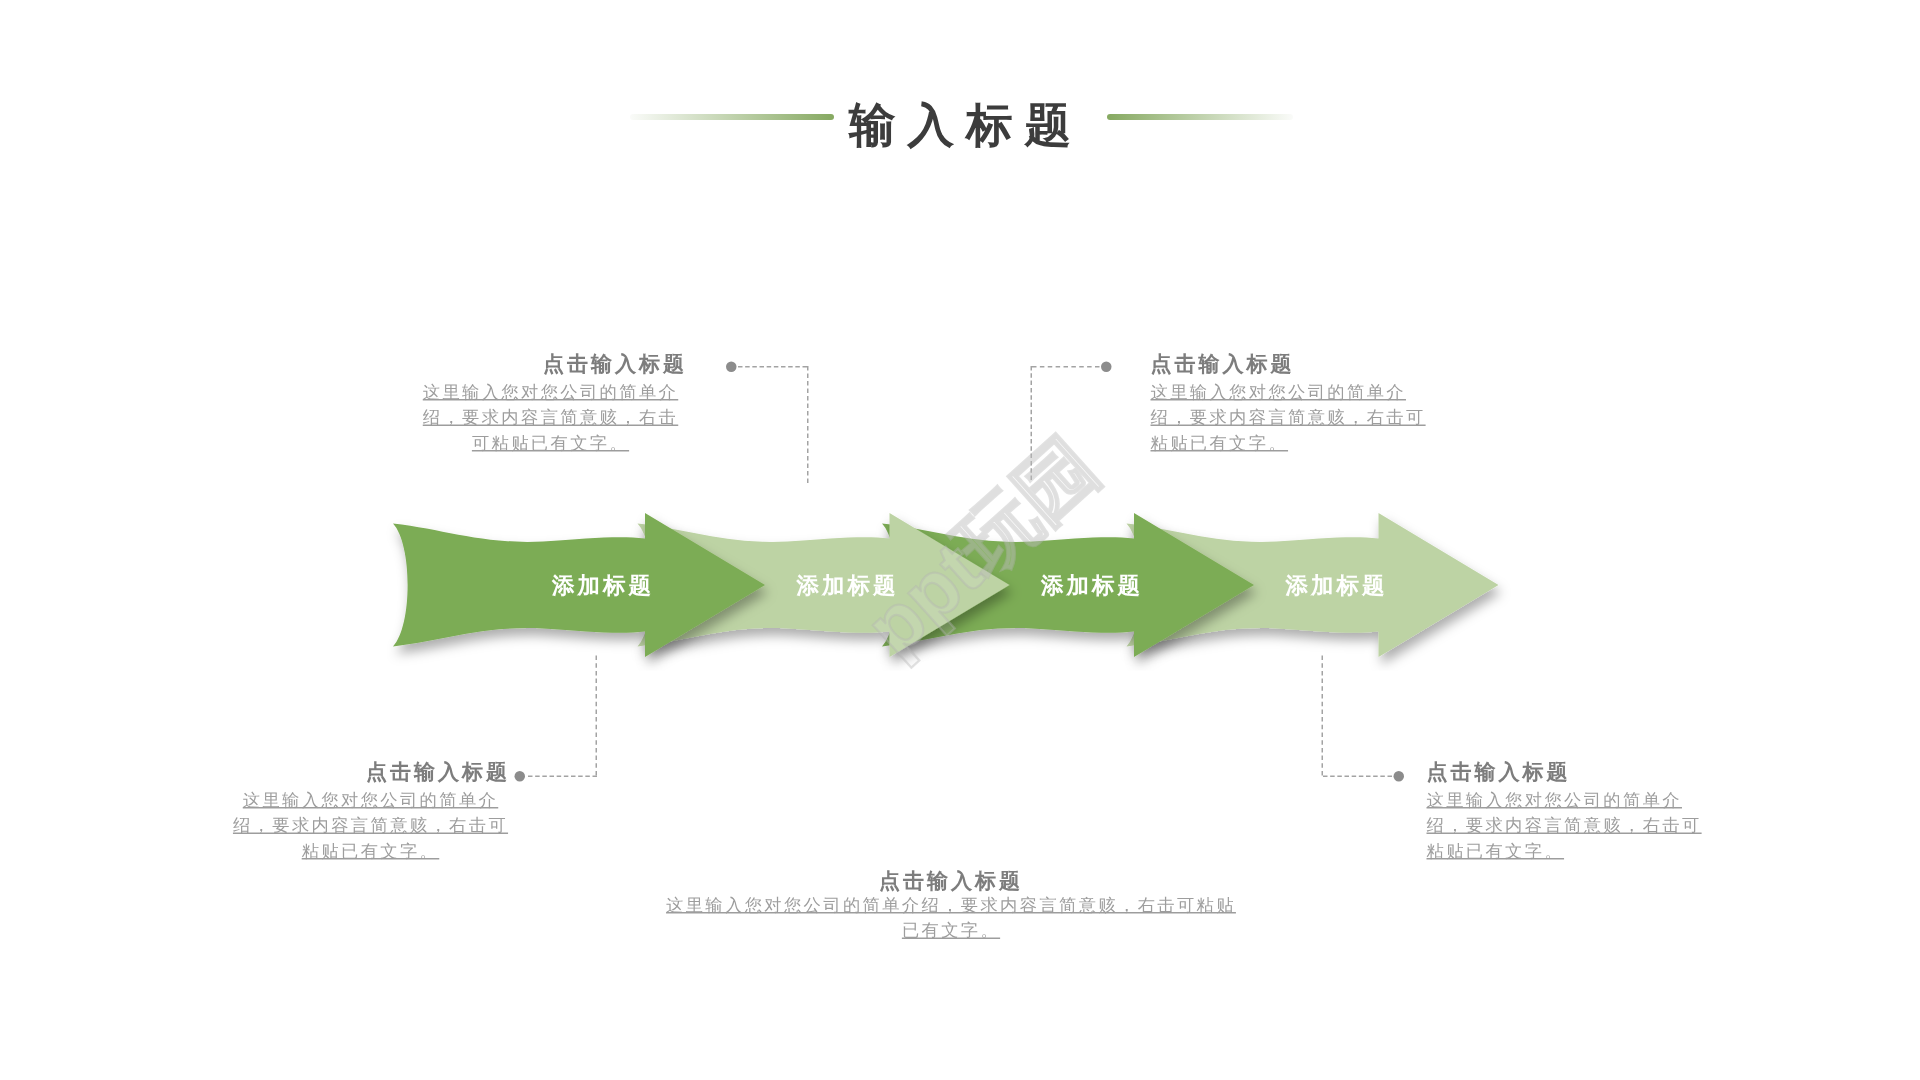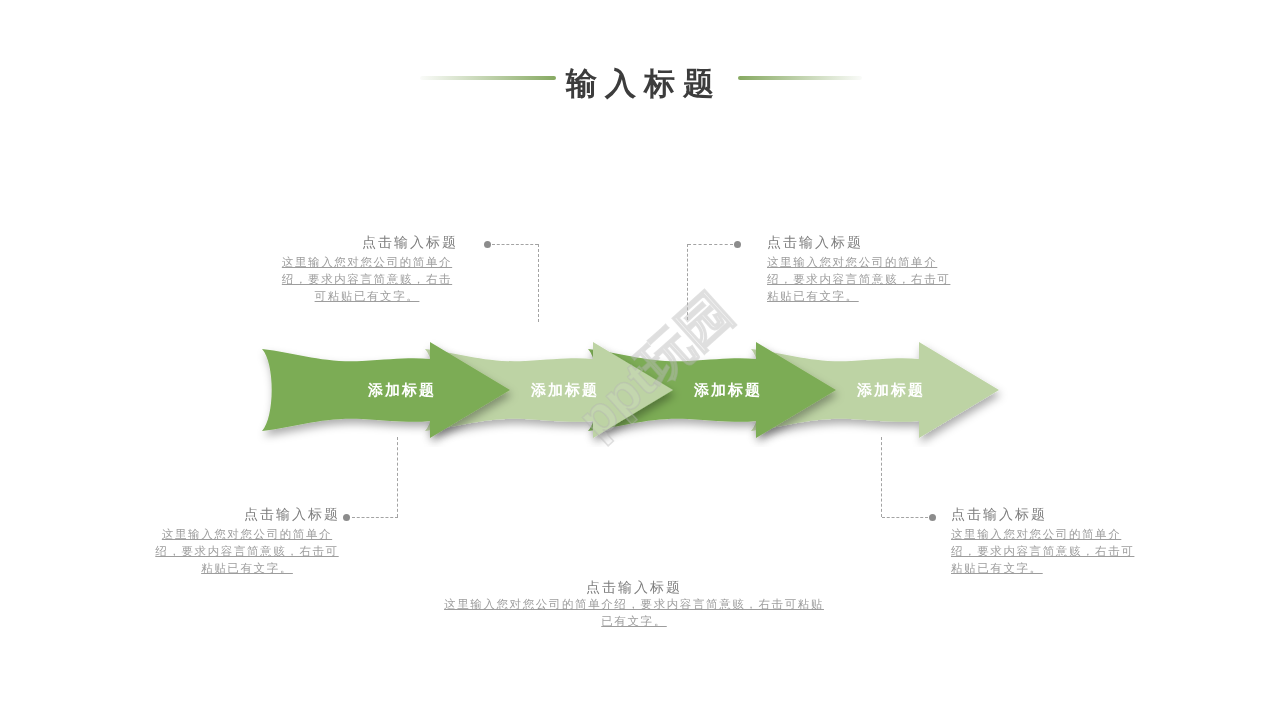--- a/index.html
+++ b/index.html
@@ -41,21 +41,21 @@
     left:535px;top:330px;width:240px;height:70px;line-height:70px;text-align:center;
     transform:rotate(-42deg);
     font-size:52px;font-weight:bold;
     color:rgba(230,230,230,0.16);
     -webkit-text-stroke:1.5px rgba(180,180,180,0.38);
     pointer-events:none;z-index:5;
   }
 
   
   .co-heading{
-    font-size:14px;font-weight:normal;letter-spacing:2px;
+    font-size:14px;font-weight:bold;letter-spacing:2px;
     color:var(--heading-text,#7d7d7d);white-space:nowrap;
   }
   .co-body{
     font-size:11.5px;letter-spacing:1.6px;line-height:17px;
     color:var(--body-text,#9d9d9d);
     text-decoration:underline;
   }
   .al-r{text-align:right;} .al-l{text-align:left;} .al-c{text-align:center;}
 
   

